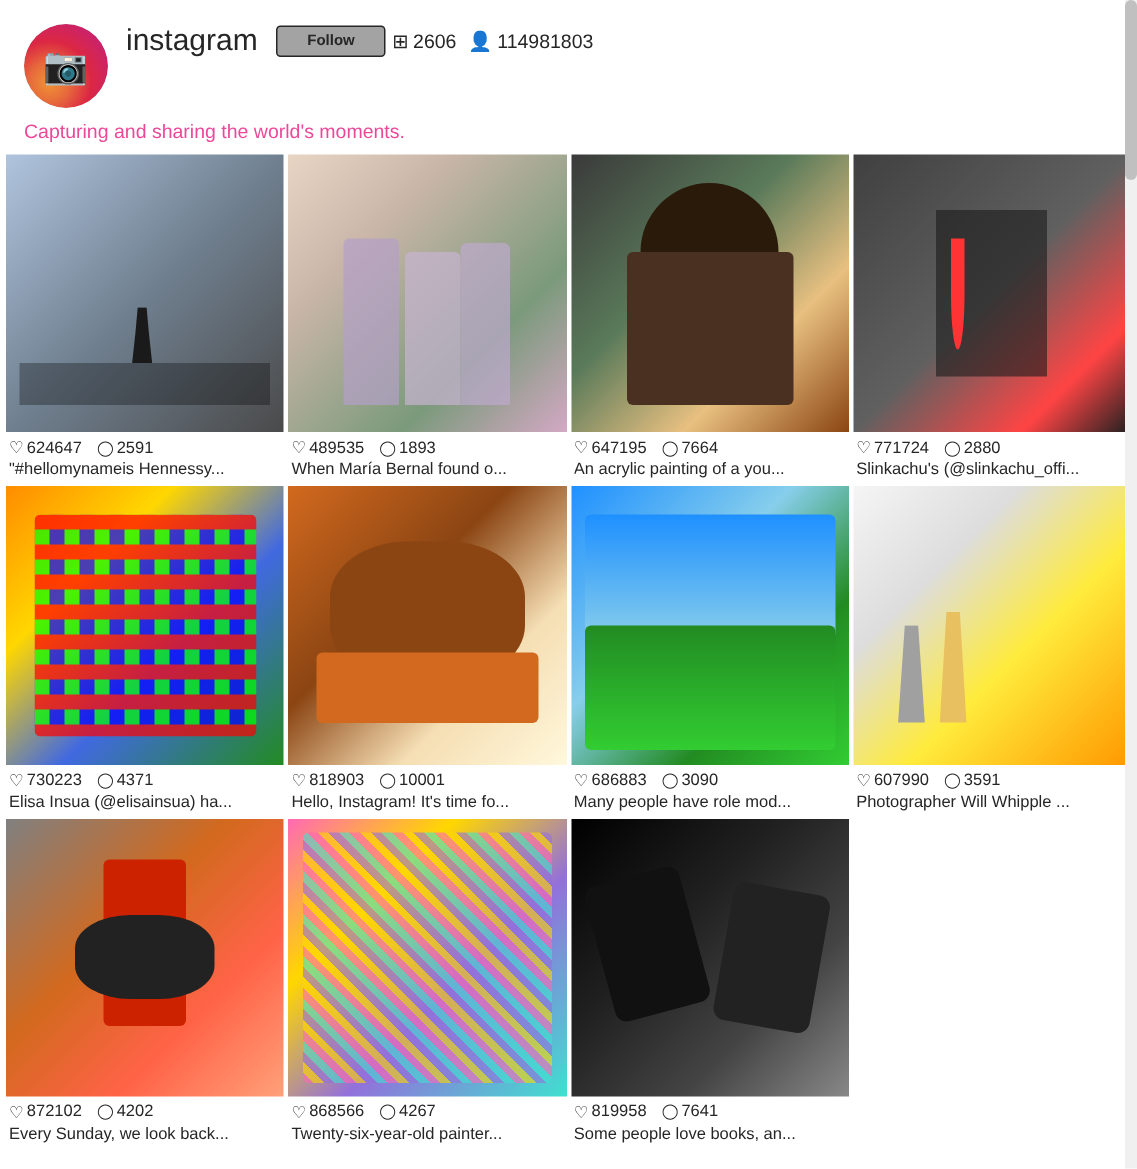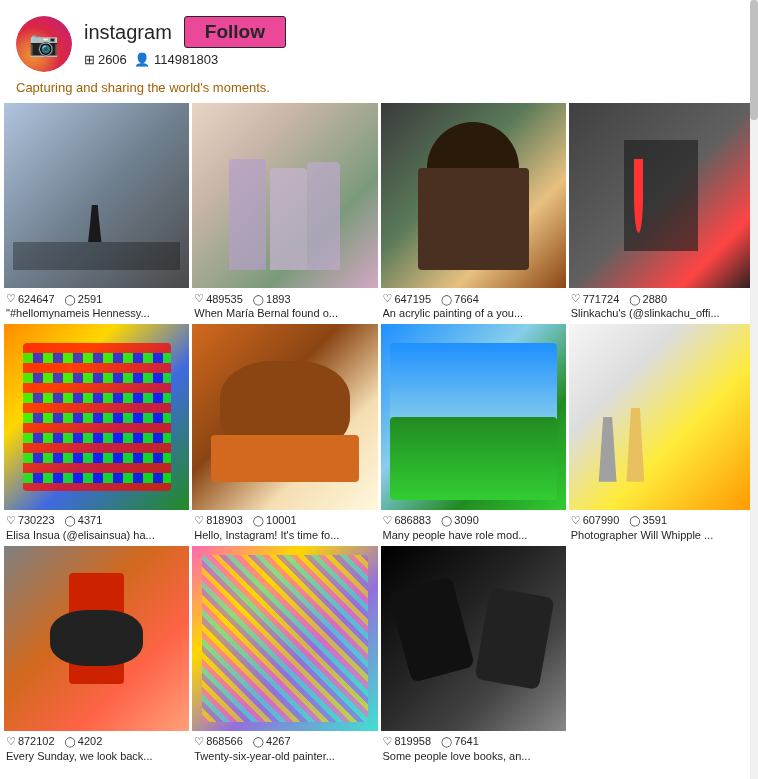--- a/index.html
+++ b/index.html
@@ -31,58 +31,58 @@
       border-radius: 50%;
       background: radial-gradient(circle at 30% 70%, #f09433, #e6683c, #dc2743, #cc2366, #bc1888);
       display: flex; align-items: center; justify-content: center;
     }
     .avatar-camera {
       color: white;
       font-size: 24px;
     }
     .profile-info {
       display: flex;
-      flex-direction: column;
+      flex-direction: row;
       gap: 4px;
     }
     .profile-top {
       display: flex;
       align-items: center;
       gap: 12px;
     }
     .username {
       font-size: 20px;
       font-weight: 400;
       color: #262626;
     }
     .follow-btn {
       border: 1px solid #262626;
-      background: #ec4899;
+      background: #a3a3a3;
       color: #262626;
       padding: 4px 20px;
-      font-size: 19px;
+      font-size: 10px;
       font-weight: 600;
       cursor: pointer;
       border-radius: 3px;
     }
     .stats-row {
       display: flex;
       gap: 8px;
       align-items: center;
       font-size: 13px;
       color: #262626;
     }
     .stat-item {
       display: flex;
       align-items: center;
       gap: 3px;
     }
     .bio {
       font-size: 13px;
-      color: #a16207;
+      color: #ec4899;
       padding: 0 16px 8px 16px;
     }
     .posts-grid {
       display: grid;
       grid-template-columns: repeat(4, 1fr);
       gap: 3px;
       padding: 0 4px;
     }
     .post-cell {
       display: flex;

